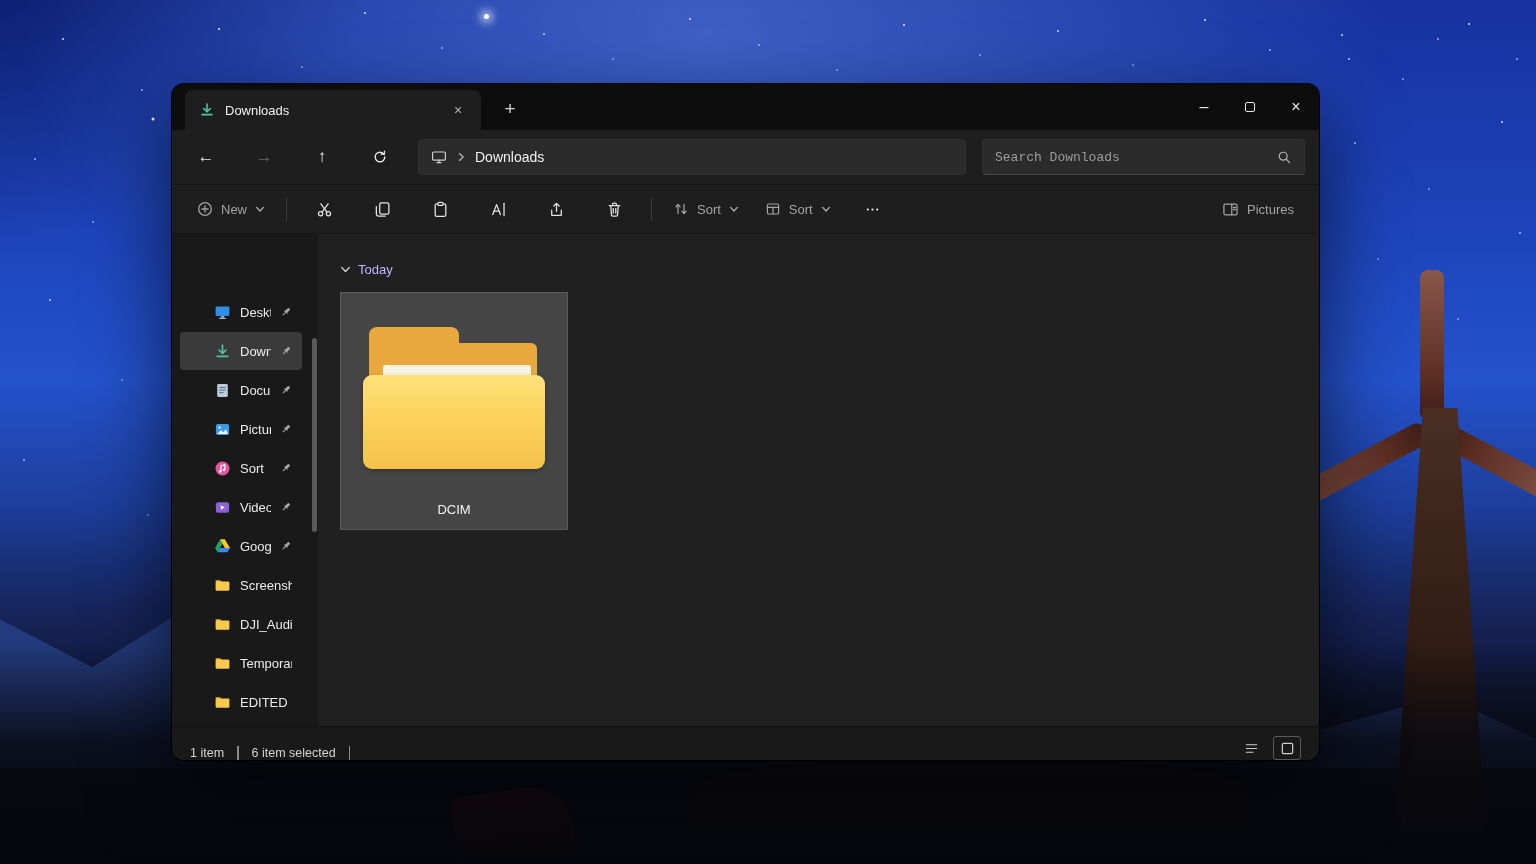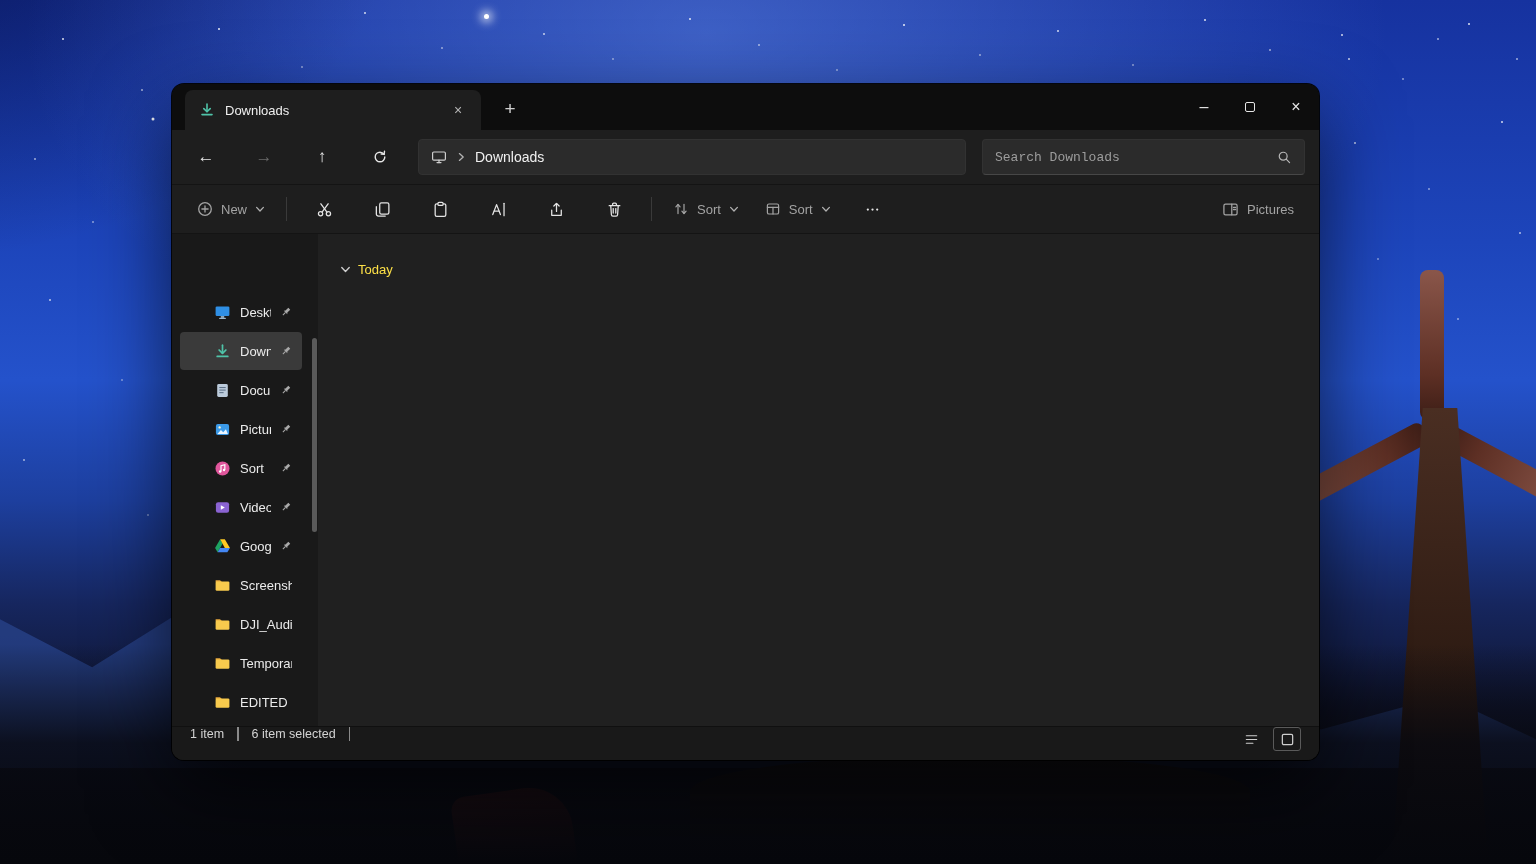--- a/index.html
+++ b/index.html
@@ -86,36 +86,36 @@
   .sidebar{width:146px;flex:none;position:relative;padding-top:58px;overflow:hidden;}
   .side-item{height:38px;margin:1px 16px 1px 8px;border-radius:4px;display:flex;align-items:center;gap:9px;
     padding:0 10px 0 34px;font-size:13px;color:#ebebeb;position:relative;}
   .side-item.sel{background:#3a3a3a;}
   .slabel{white-space:nowrap;overflow:hidden;flex:1;min-width:0;}
   .sicon{display:flex;flex:none;}
   .pin{display:flex;flex:none;color:#a9a9a9;margin-left:auto;}
   .side-scrollbar{position:absolute;right:1px;top:104px;width:5px;height:194px;background:#5a5a5a;border-radius:3px;}
 
   .main{flex:1;background:#202020;padding:26px 0 0 22px;overflow:hidden;}
-  .group-header{display:flex;align-items:center;gap:7px;font-size:13px;color:#fde047;height:18px;}
+  .group-header{display:flex;align-items:center;gap:7px;font-size:13px;color:#c4b5fd;height:18px;}
   .gchev{display:flex;color:#cfcfcf;}
 
   .tile{width:228px;height:238px;margin-top:14px;background:#454545;border:1px solid #5c5c5c;
     display:flex;flex-direction:column;align-items:center;}
   .tile-art{flex:1;display:flex;align-items:center;justify-content:center;width:100%;}
   .folder-art{position:relative;width:190px;height:142px;}
   .fa-backtab{position:absolute;left:10px;top:0;width:90px;height:28px;background:#e9a83d;border-radius:8px 8px 0 0;}
   .fa-backbody{position:absolute;left:10px;top:16px;right:12px;height:78px;background:#e9a83d;border-radius:0 6px 6px 6px;}
   .fa-paper{position:absolute;left:24px;top:38px;width:148px;height:24px;background:#f7f1e1;border-radius:3px;}
   .fa-front{position:absolute;left:4px;top:48px;width:182px;height:94px;border-radius:9px;
     background:linear-gradient(180deg,#ffe07a 0%,#fcd25c 45%,#f5c24a 100%);box-shadow:0 2px 4px rgba(0,0,0,.25);}
   .tile-label{font-size:13px;color:#f2f2f2;margin-bottom:12px;}
 
   
-  .statusbar{height:34px;background:#191919;border-top:1px solid #101010;display:flex;align-items:flex-start;
+  .statusbar{height:34px;background:#191919;border-top:1px solid #101010;display:flex;align-items:flex-end;
     padding:0 18px;gap:13px;font-size:12.5px;color:#d4d4d4;flex:none;}
   .ssep{width:1.5px;height:14px;background:#8a8a8a;}
   .sb-right{margin-left:auto;display:flex;gap:8px;align-items:center;}
   .sbtn{width:28px;height:24px;display:flex;align-items:center;justify-content:center;color:#cfcfcf;border-radius:3px;}
   .sbtn.boxed{border:1px solid #5a5a5a;}
 
   svg{display:block;}
 </style>
 </head>
 <body>
@@ -495,20 +495,31 @@
     <div class="main">
       <div class="group-header">
         <span class="gchev">
           <svg width="11" height="11" viewBox="0 0 10 10" fill="none" stroke="currentColor" stroke-width="1.2" stroke-linecap="round" stroke-linejoin="round">
               <polyline points="1.6,3.2 5,6.8 8.4,3.2"></polyline>
             </svg>
         </span>
         <span>Today</span>
       </div>
 
+      <div class="tile">
+        <div class="tile-art">
+          <div class="folder-art">
+            <div class="fa-backtab"></div>
+            <div class="fa-backbody"></div>
+            <div class="fa-paper"></div>
+            <div class="fa-front"></div>
+          </div>
+        </div>
+        <div class="tile-label">DCIM</div>
+      </div>
     </div>
   </div>
 
   <div class="statusbar">
     <span>1 item</span>
     <span class="ssep"></span>
     <span>6 item selected</span>
     <span class="ssep"></span>
     <div class="sb-right">
       <div class="sbtn">

